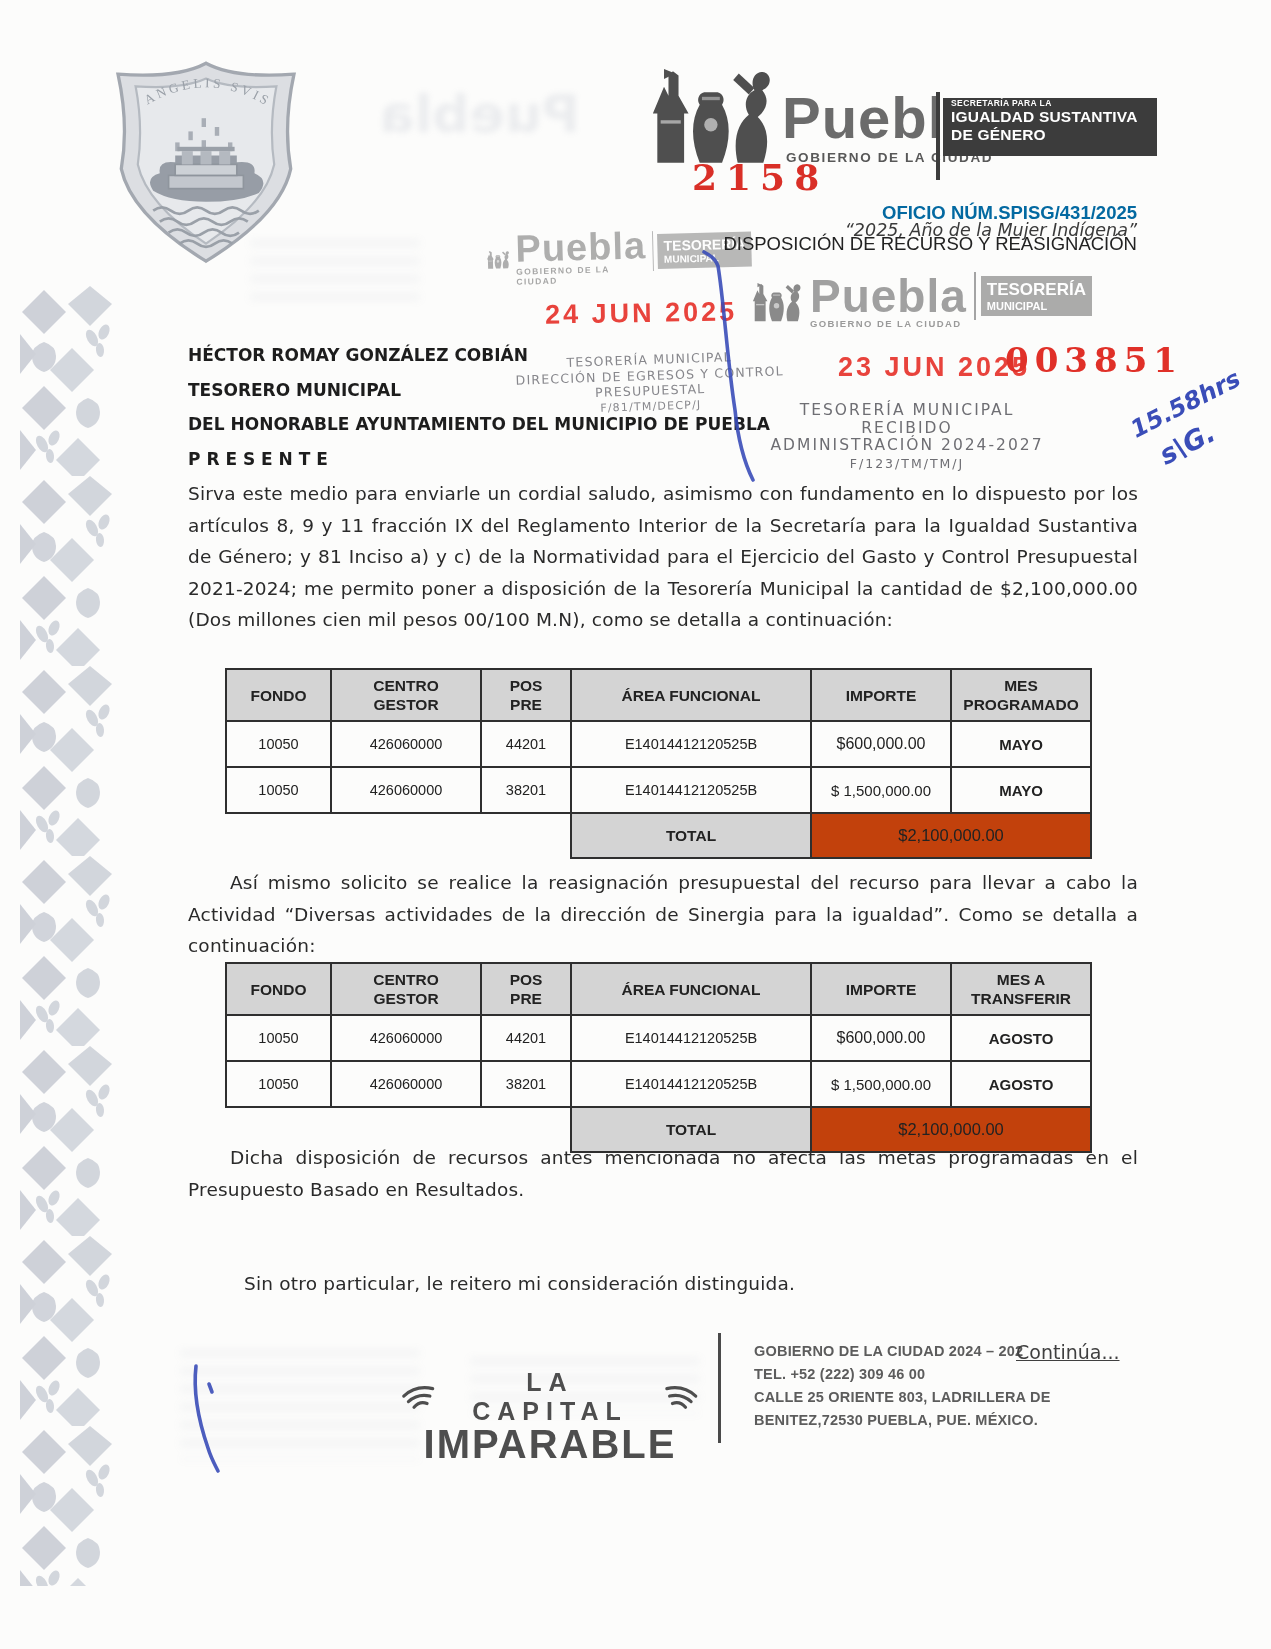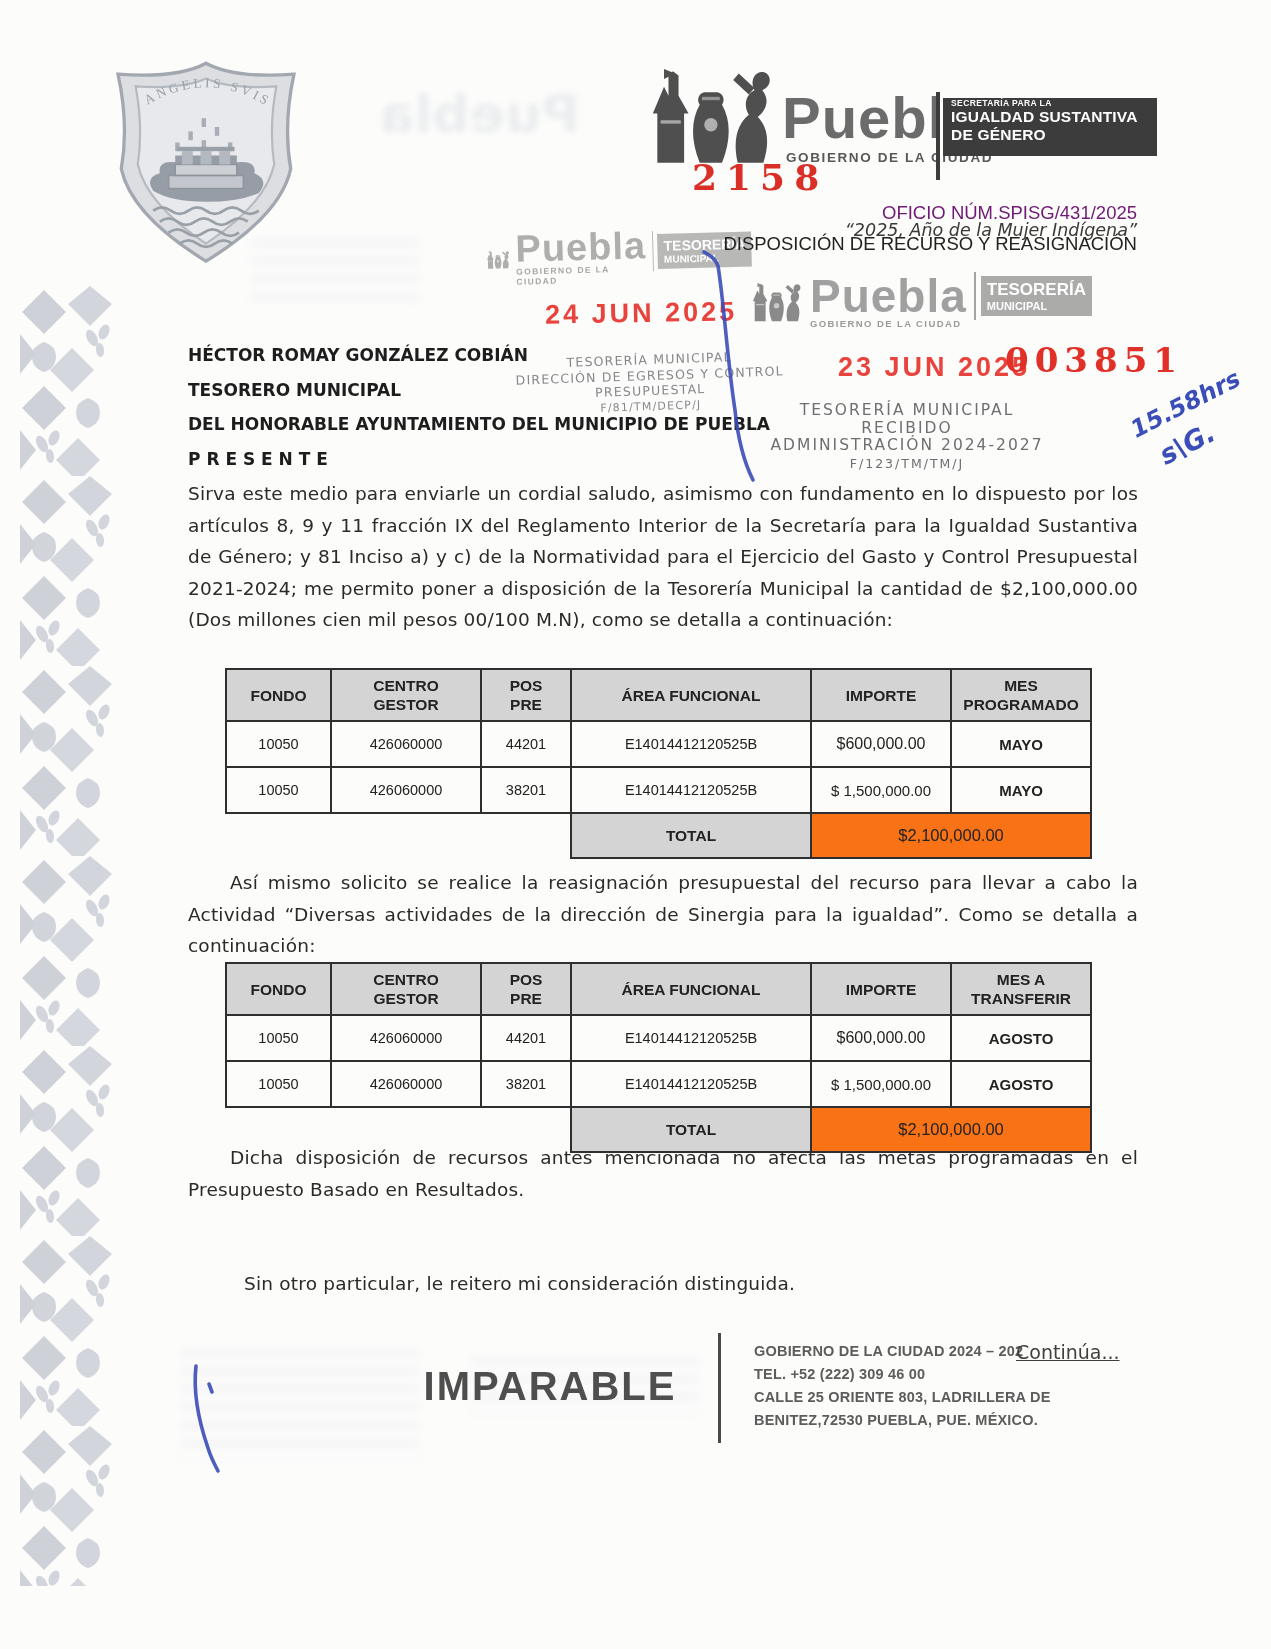--- a/index.html
+++ b/index.html
@@ -18,21 +18,21 @@
   .brand{left:782px;top:84px;font-family:"Liberation Sans",sans-serif;font-weight:bold;font-size:58px;color:#6b6b6b;letter-spacing:1px;z-index:2;}
   .brand-tag{left:786px;top:150px;font-family:"Liberation Sans",sans-serif;font-weight:bold;font-size:13.5px;color:#585858;letter-spacing:1.6px;z-index:2;}
   .hdr-divider{left:936px;top:92px;width:4px;height:88px;background:#3c3c3c;z-index:2;}
   .badge{left:943px;top:98px;width:198px;height:58px;background:#3c3c3c;color:#fff;padding:0 8px 0 8px;z-index:2;
          font-family:"Liberation Sans",sans-serif;}
   .badge .b1{font-size:8.5px;font-weight:bold;letter-spacing:.4px;}
   .badge .b2,.badge .b3{font-size:15.5px;font-weight:bold;letter-spacing:.2px;line-height:18px;}
   
   .folio-red{left:692px;top:156px;font-family:"DejaVu Serif",serif;font-weight:bold;font-size:36px;color:#d92f27;letter-spacing:9px;z-index:3;}
   .legend{right:134px;top:172px;font-style:italic;font-size:17.5px;color:#3a3a3a;z-index:2;margin-top:48px;}
-  .oficio{right:134px;top:202px;font-family:"Liberation Sans",sans-serif;font-weight:normal;font-size:18.5px;color:#701a75;z-index:2;}
+  .oficio{right:134px;top:202px;font-family:"Liberation Sans",sans-serif;font-weight:bold;font-size:18.5px;color:#0369a1;z-index:2;}
   .subject{right:134px;top:233px;font-family:"Liberation Sans",sans-serif;font-weight:normal;font-size:18.5px;color:#222;z-index:2;}
   
   .stampA{left:487px;top:228px;width:265px;height:88px;z-index:1;opacity:.62;transform:rotate(-1.5deg);}
   .stampB{left:752px;top:262px;width:340px;height:92px;z-index:1;opacity:.8;}
   .stamp-row{display:flex;align-items:center;}
   .stamp-word{font-family:"Liberation Sans",sans-serif;font-weight:bold;color:#7f7f7f;letter-spacing:1px;}
   .stamp-tag{font-family:"Liberation Sans",sans-serif;font-weight:bold;color:#747474;letter-spacing:1.4px;}
   .stamp-badge{background:#8f8f8f;color:#fff;font-family:"Liberation Sans",sans-serif;font-weight:bold;text-align:left;padding:4px 6px;}
   .stamp-divider{background:#8f8f8f;}
   .redstamp{font-family:"Liberation Sans",sans-serif;font-weight:bold;color:#e8433c;z-index:3;}
@@ -45,21 +45,21 @@
   .para{left:188px;width:950px;font-size:18.5px;line-height:31.5px;text-align:justify;color:#2a2a2a;z-index:2;letter-spacing:.2px;}
   
   .doc-table{position:absolute;left:225px;border-collapse:collapse;z-index:2;font-family:"Liberation Sans",sans-serif;}
   .doc-table th,.doc-table td{border:2.5px solid #2f2f2f;text-align:center;vertical-align:middle;color:#222;}
   .doc-table th{background:#d4d4d4;font-size:15.5px;font-weight:bold;white-space:pre-line;height:48px;line-height:19px;}
   .doc-table td{font-size:14.5px;height:42px;}
   .doc-table td.imp{font-size:16px;}
   .doc-table td.mes{font-weight:bold;font-size:15px;}
   .doc-table td.blank{border:none;background:transparent;}
   .doc-table td.total-l{background:#d4d4d4;font-weight:bold;font-size:15.5px;height:38px;}
-  .doc-table td.total-v{background:#f97316;font-size:16.5px;height:38px;}
+  .doc-table td.total-v{background:#c2410c;font-size:16.5px;height:38px;}
   
   .f-divider{left:718px;top:1333px;width:2.5px;height:110px;background:#4a4a4a;z-index:2;}
   .f-right{left:754px;top:1340px;width:300px;z-index:2;font-family:"Liberation Sans",sans-serif;font-weight:bold;
            font-size:14.5px;line-height:23px;color:#5c5c5c;letter-spacing:.2px;}
   .continua{left:1016px;top:1341px;font-size:19px;color:#3f3f3f;z-index:3;text-decoration:underline;}
   .campaign{left:400px;top:1368px;width:300px;text-align:center;z-index:2;color:#4e4e4e;font-family:"Liberation Sans",sans-serif;}
   .camp1{font-weight:bold;font-size:25px;letter-spacing:7px;display:flex;align-items:center;justify-content:center;gap:8px;}
   .camp2{font-weight:bold;font-size:40px;letter-spacing:2px;margin-top:-4px;}
   .pen{z-index:5;pointer-events:none;}
 </style>
@@ -342,20 +342,29 @@
   <div class="abs f-divider"></div>
   <div class="abs f-right">
     <div>GOBIERNO DE LA CIUDAD 2024 – 202</div>
     <div>TEL. +52 (222) 309 46 00</div>
     <div>CALLE 25 ORIENTE 803, LADRILLERA DE</div>
     <div>BENITEZ,72530 PUEBLA, PUE. MÉXICO.</div>
   </div>
   <div class="abs continua">Continúa...</div>
 
   <div class="abs campaign">
+    <div class="camp1">
+      <svg width="36" height="28" style="color:#4e4e4e">
+          <use href="#wing-left"></use>
+        </svg>
+      <span>LA CAPITAL</span>
+      <svg width="36" height="28" style="color:#4e4e4e;transform:scaleX(-1);">
+          <use href="#wing-left"></use>
+        </svg>
+    </div>
     <div class="camp2">IMPARABLE</div>
   </div>
 
   <svg class="abs pen" style="left:0;top:0;" width="1271" height="1649">
     <g fill="none" stroke="#3a4db8" stroke-width="3.6" stroke-linecap="round" opacity=".9">
       <path d="M704,252 C712,256 716,260 718,266 C724,302 727,358 735,410 C738,440 744,462 753,480"></path>
       <path d="M196,1366 C193,1392 199,1422 208,1448 C211,1458 215,1465 218,1471"></path>
       <path d="M209,1384 l3,8"></path>
     </g>
   </svg>

